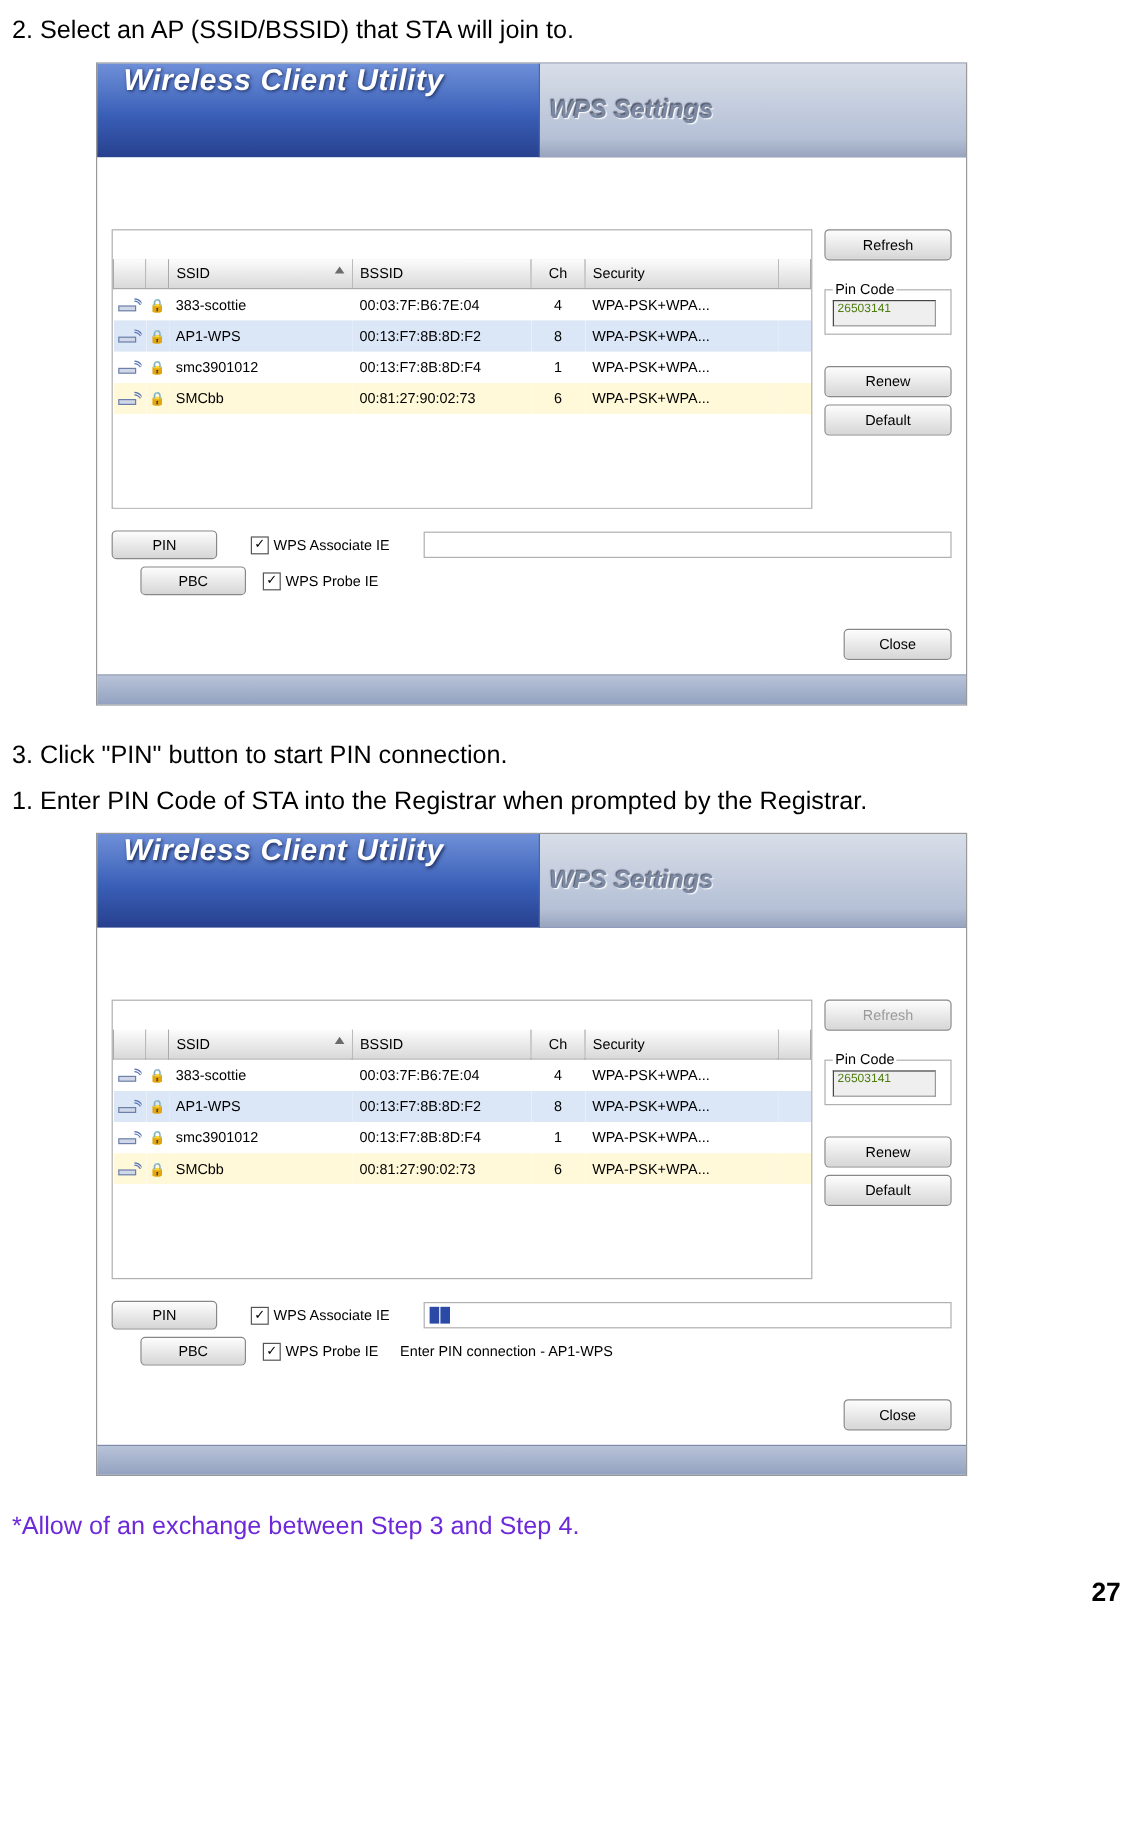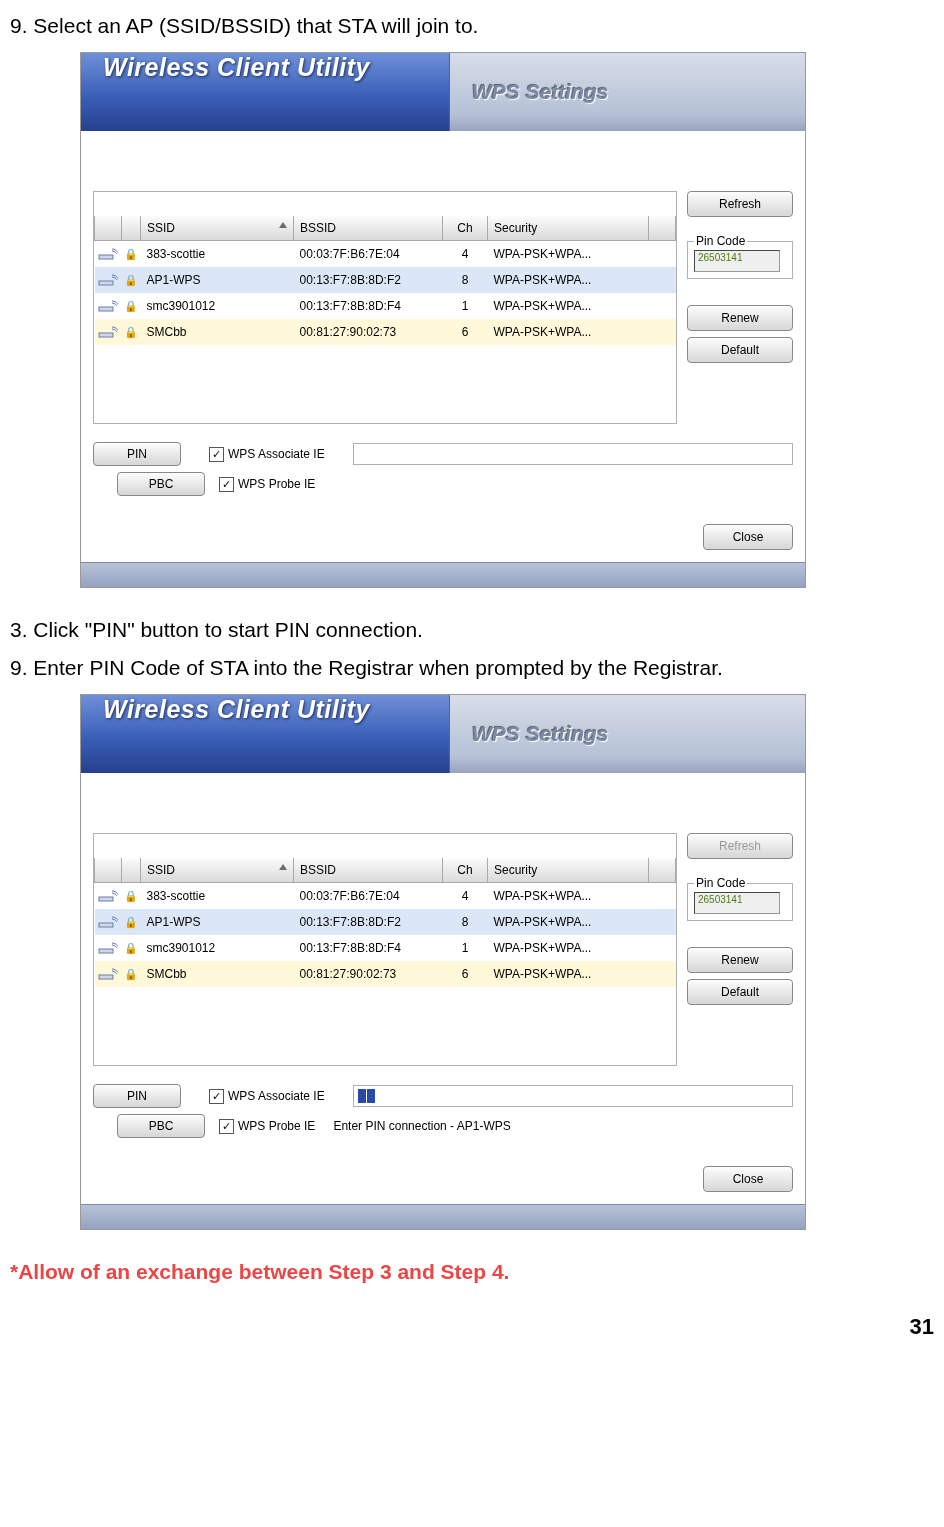--- a/index.html
+++ b/index.html
@@ -5,21 +5,21 @@
   body {
     margin: 0;
     padding: 10px 10px 20px 10px;
     font-family: Arial, Helvetica, sans-serif;
     font-size: 21px;
     color: #000;
     width: 924px;
     background: #fff;
   }
   .doc-step { margin: 4px 0 14px 0; }
-  .note-blue { color: #ef4444; margin-top: 10px; font-weight: bold; }
+  .note-blue { color: #6d28d9; margin-top: 10px; }
   .page-num { text-align: right; font-weight: bold; font-size: 22px; margin-top: 30px; }
 
   
   .app-frame {
     width: 724px;
     margin: 10px 0 30px 70px;
     border: 1px solid #999;
     background: #fff;
     font-size: 12px;
     font-family: "Tahoma", Arial, sans-serif;
@@ -42,21 +42,21 @@
     letter-spacing: 0.5px;
   }
   .tab-wps {
     position: absolute;
     left: 368px;
     top: 0;
     height: 78px;
     width: 356px;
     display: flex;
     align-items: center;
-    padding-left: 22px;
+    padding-left: 8px;
     box-sizing: border-box;
     background: linear-gradient(to bottom,#d8dee8 0%, #b5c0d6 80%, #97a4bc 100%);
     border-left: 1px solid #4b65a5;
   }
   .tab-label {
     font-family: Arial, sans-serif;
     font-size: 21px;
     font-weight: bold;
     font-style: italic;
     color: #7c89a3;
@@ -204,21 +204,21 @@
   .app-footer {
     height: 24px;
     background: linear-gradient(to bottom,#b8c3d8,#93a2c0);
     border-top: 1px solid #7d8ba8;
   }
 
 </style>
 </head>
 <body>
 
-<div class="doc-step">9. Select an AP (SSID/BSSID) that STA will join to.</div>
+<div class="doc-step">2. Select an AP (SSID/BSSID) that STA will join to.</div>
 
 <div class="app-frame">
   <div class="app-header">
     <div class="app-title">Wireless Client Utility</div>
     <div class="tab-wps">
       <span class="tab-label">WPS Settings</span>
     </div>
   </div>
 
   <div class="app-body">
@@ -332,21 +332,21 @@
     </div>
 
     <div class="close-row">
       <button class="winbtn">Close</button>
     </div>
   </div>
   <div class="app-footer"></div>
 </div>
 
 <div class="doc-step">3. Click "PIN" button to start PIN connection.</div>
-<div class="doc-step">9. Enter PIN Code of STA into the Registrar when prompted by the Registrar.</div>
+<div class="doc-step">1. Enter PIN Code of STA into the Registrar when prompted by the Registrar.</div>
 
 <div class="app-frame">
   <div class="app-header">
     <div class="app-title">Wireless Client Utility</div>
     <div class="tab-wps">
       <span class="tab-label">WPS Settings</span>
     </div>
   </div>
 
   <div class="app-body">
@@ -467,13 +467,13 @@
 
     <div class="close-row">
       <button class="winbtn">Close</button>
     </div>
   </div>
   <div class="app-footer"></div>
 </div>
 
 <div class="note-blue">*Allow of an exchange between Step 3 and Step 4.</div>
 
-<div class="page-num">31</div>
+<div class="page-num">27</div>
 
 </body></html>

